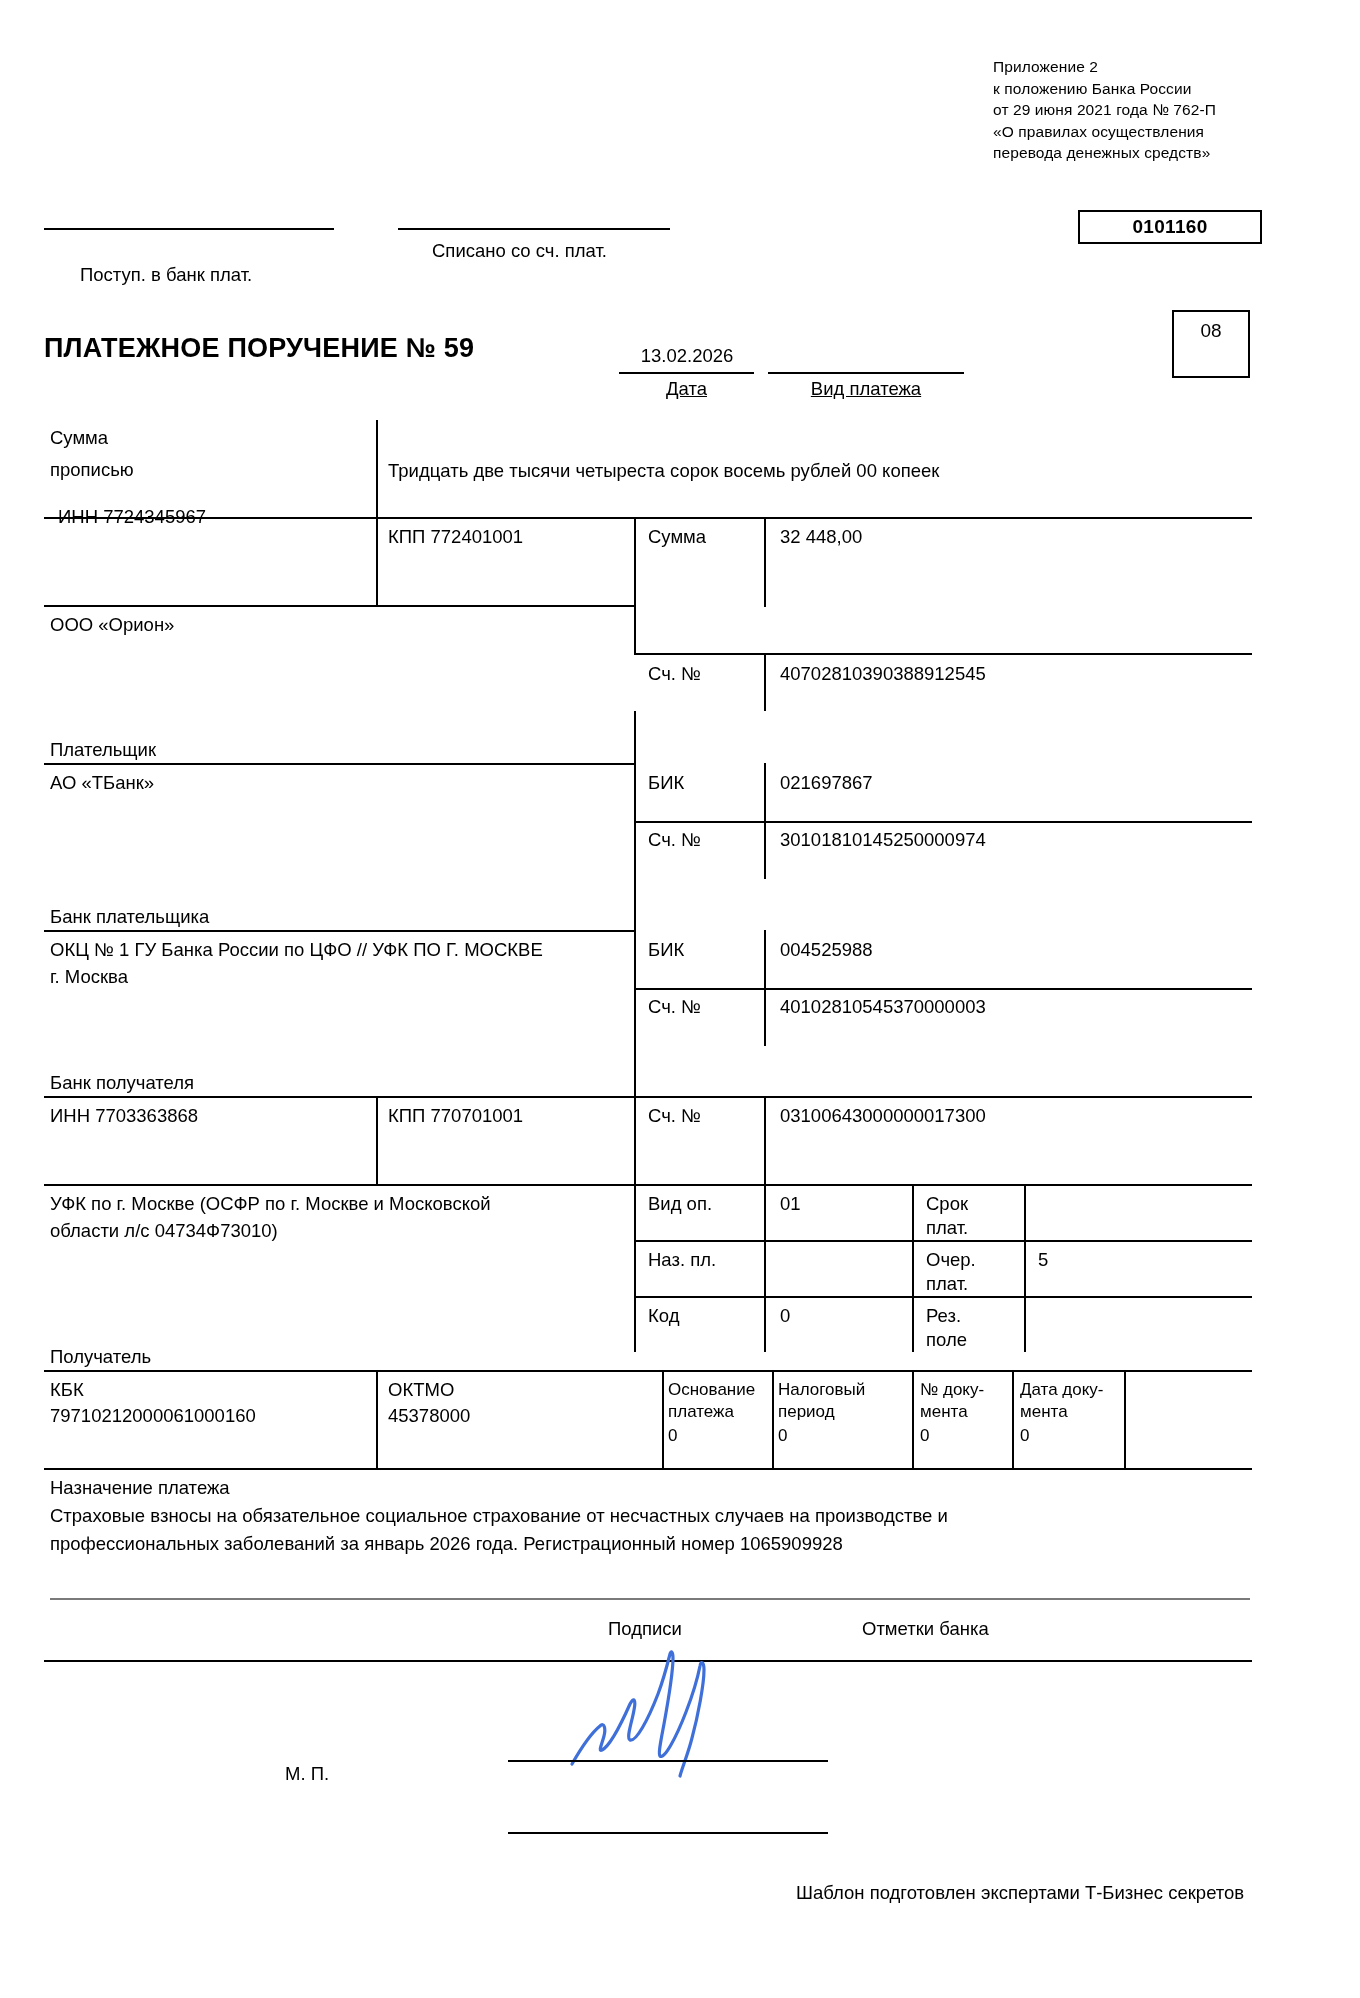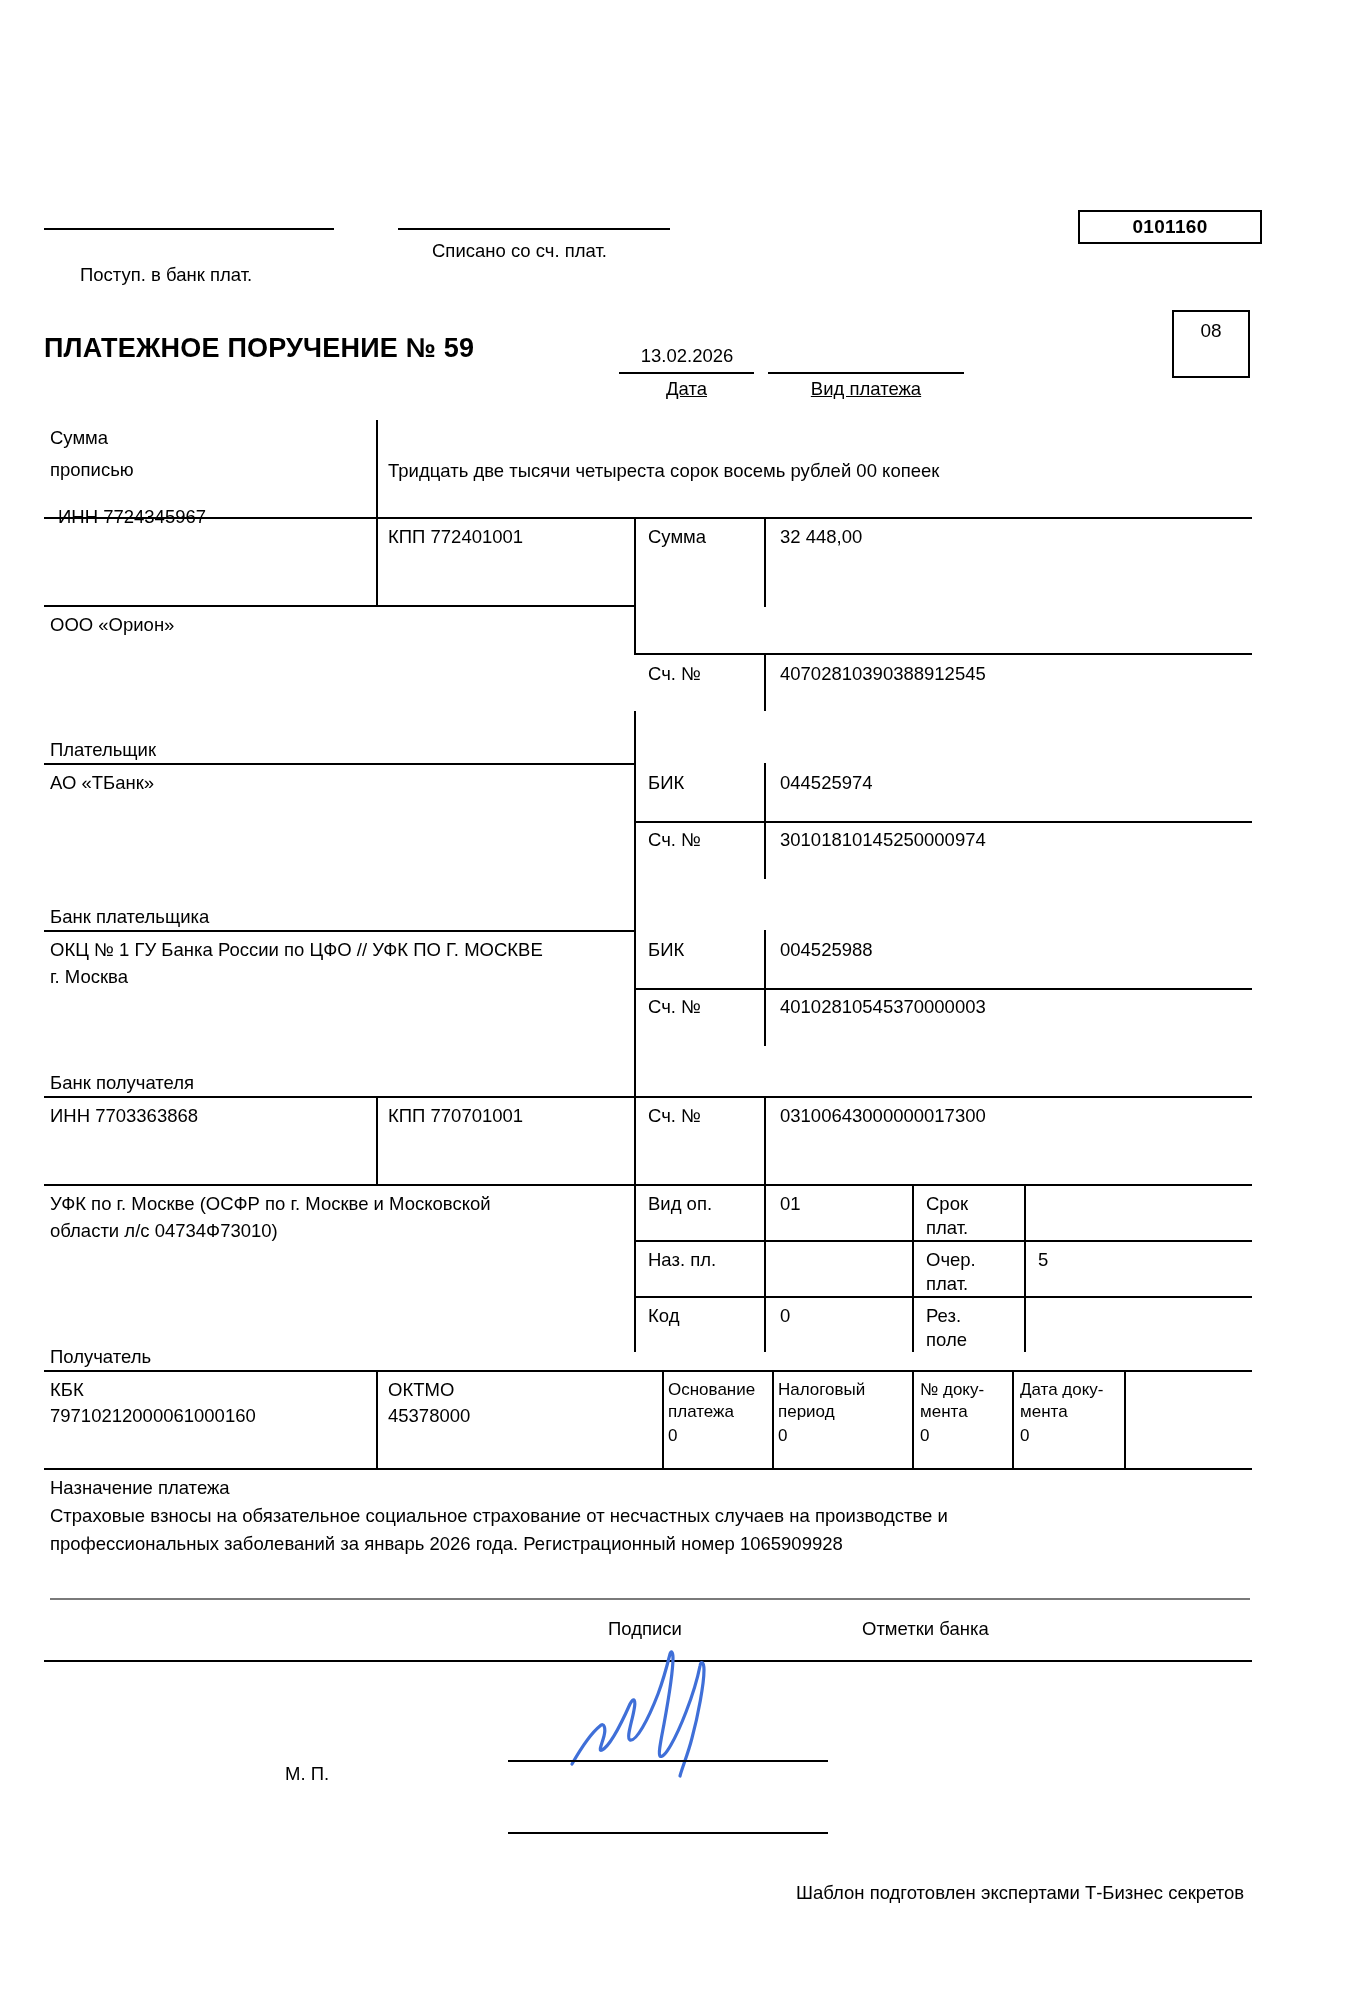--- a/index.html
+++ b/index.html
@@ -143,20 +143,27 @@
     font-size: 18.5px;
     white-space: nowrap;
     margin-left: 18px;
   }
 </style>
 </head>
 <body>
 
 <div class="page">
 
+  <div class="hdr-note">
+    <div>Приложение 2</div>
+    <div>к положению Банка России</div>
+    <div>от 29 июня 2021 года № 762-П</div>
+    <div>«О правилах осуществления</div>
+    <div>перевода денежных средств»</div>
+  </div>
 
   <div class="formcode-box">0101160</div>
 
   <div class="toprule" style="left:44px; top:228px; width:290px;"></div>
   <div class="toplabel" style="left:80px; top:240px;margin-top:24px;">Поступ. в банк плат.</div>
 
   <div class="toprule" style="left:398px; top:228px; width:272px;"></div>
   <div class="toplabel" style="left:432px; top:240px;">Списано со сч. плат.</div>
 
   <div class="doc-title">ПЛАТЕЖНОЕ ПОРУЧЕНИЕ № 59</div>
@@ -198,21 +205,21 @@
 
   <div class="t" style="left:50px; top:738px;">Плательщик</div>
   <div class="hline" style="left:44px; top:763px; width:590px;"></div>
   <div class="vline" style="left:634px; top:711px; height:52px;"></div>
 
   <div class="t" style="left:50px; top:771px;">АО «ТБанк»</div>
 
   <div class="t" style="left:648px; top:771px;">БИК</div>
   <div class="vline" style="left:634px; top:763px; height:58px;"></div>
   <div class="vline" style="left:764px; top:763px; height:58px;"></div>
-  <div class="t" style="left:780px; top:771px;">044525974</div>
+  <div class="t" style="left:780px; top:771px;">021697867</div>
 
   <div class="hline" style="left:634px; top:821px; width:618px;"></div>
   <div class="t" style="left:648px; top:828px;">Сч. №</div>
   <div class="vline" style="left:634px; top:821px; height:58px;"></div>
   <div class="vline" style="left:764px; top:821px; height:58px;"></div>
   <div class="t" style="left:780px; top:828px;">30101810145250000974</div>
 
   <div class="t" style="left:50px; top:905px;">Банк плательщика</div>
   <div class="hline" style="left:44px; top:930px; width:590px;"></div>
   <div class="vline" style="left:634px; top:879px; height:51px;"></div>

